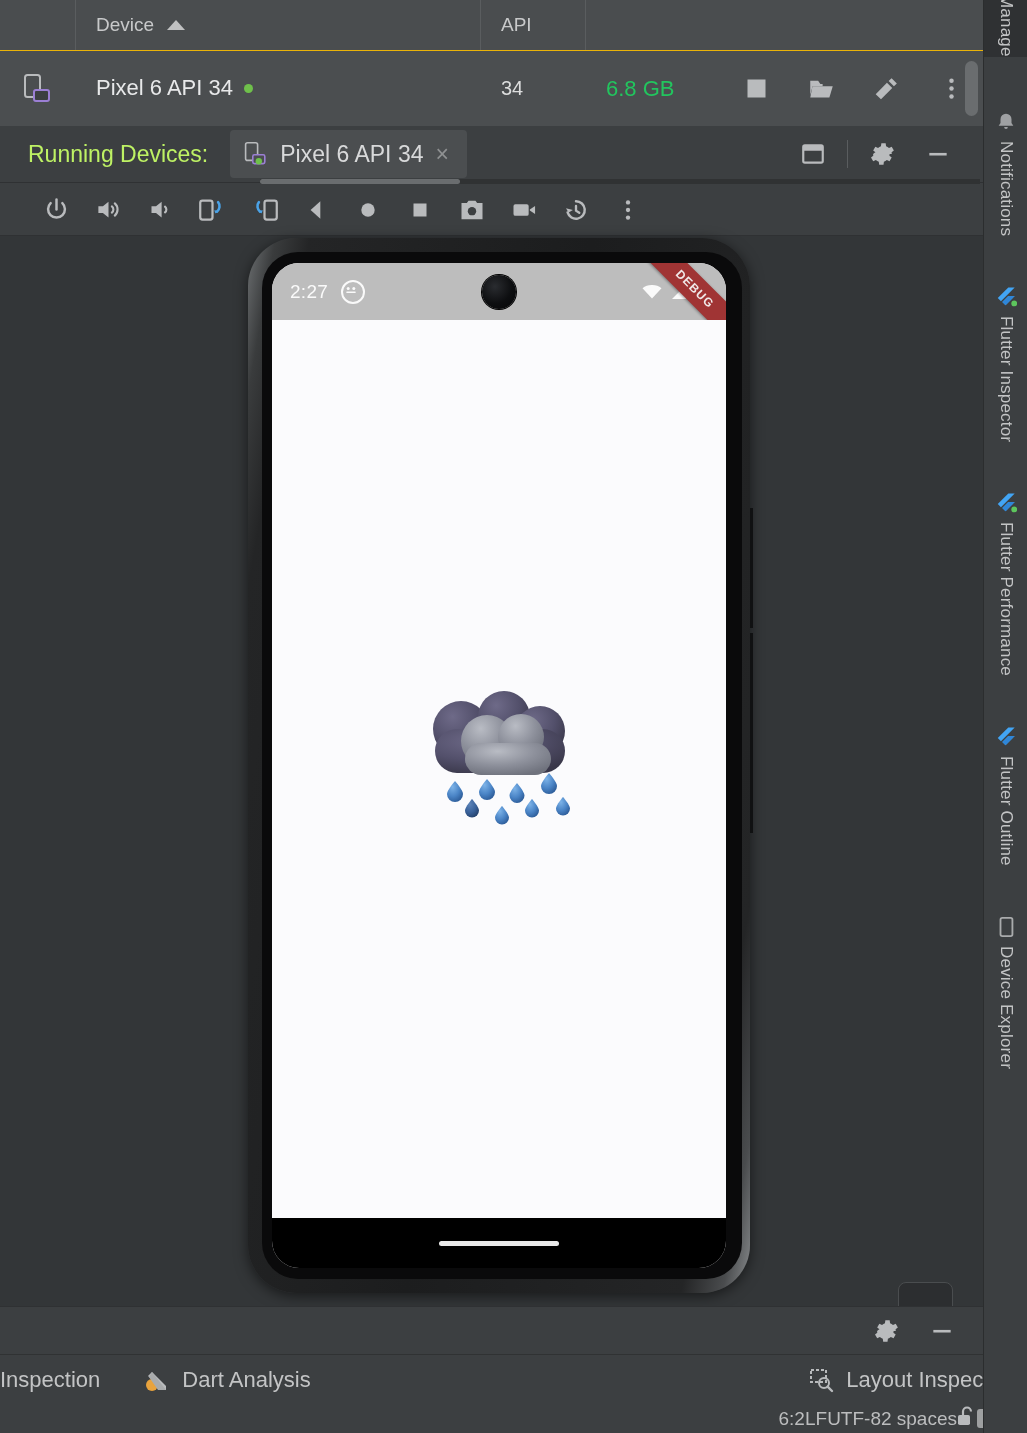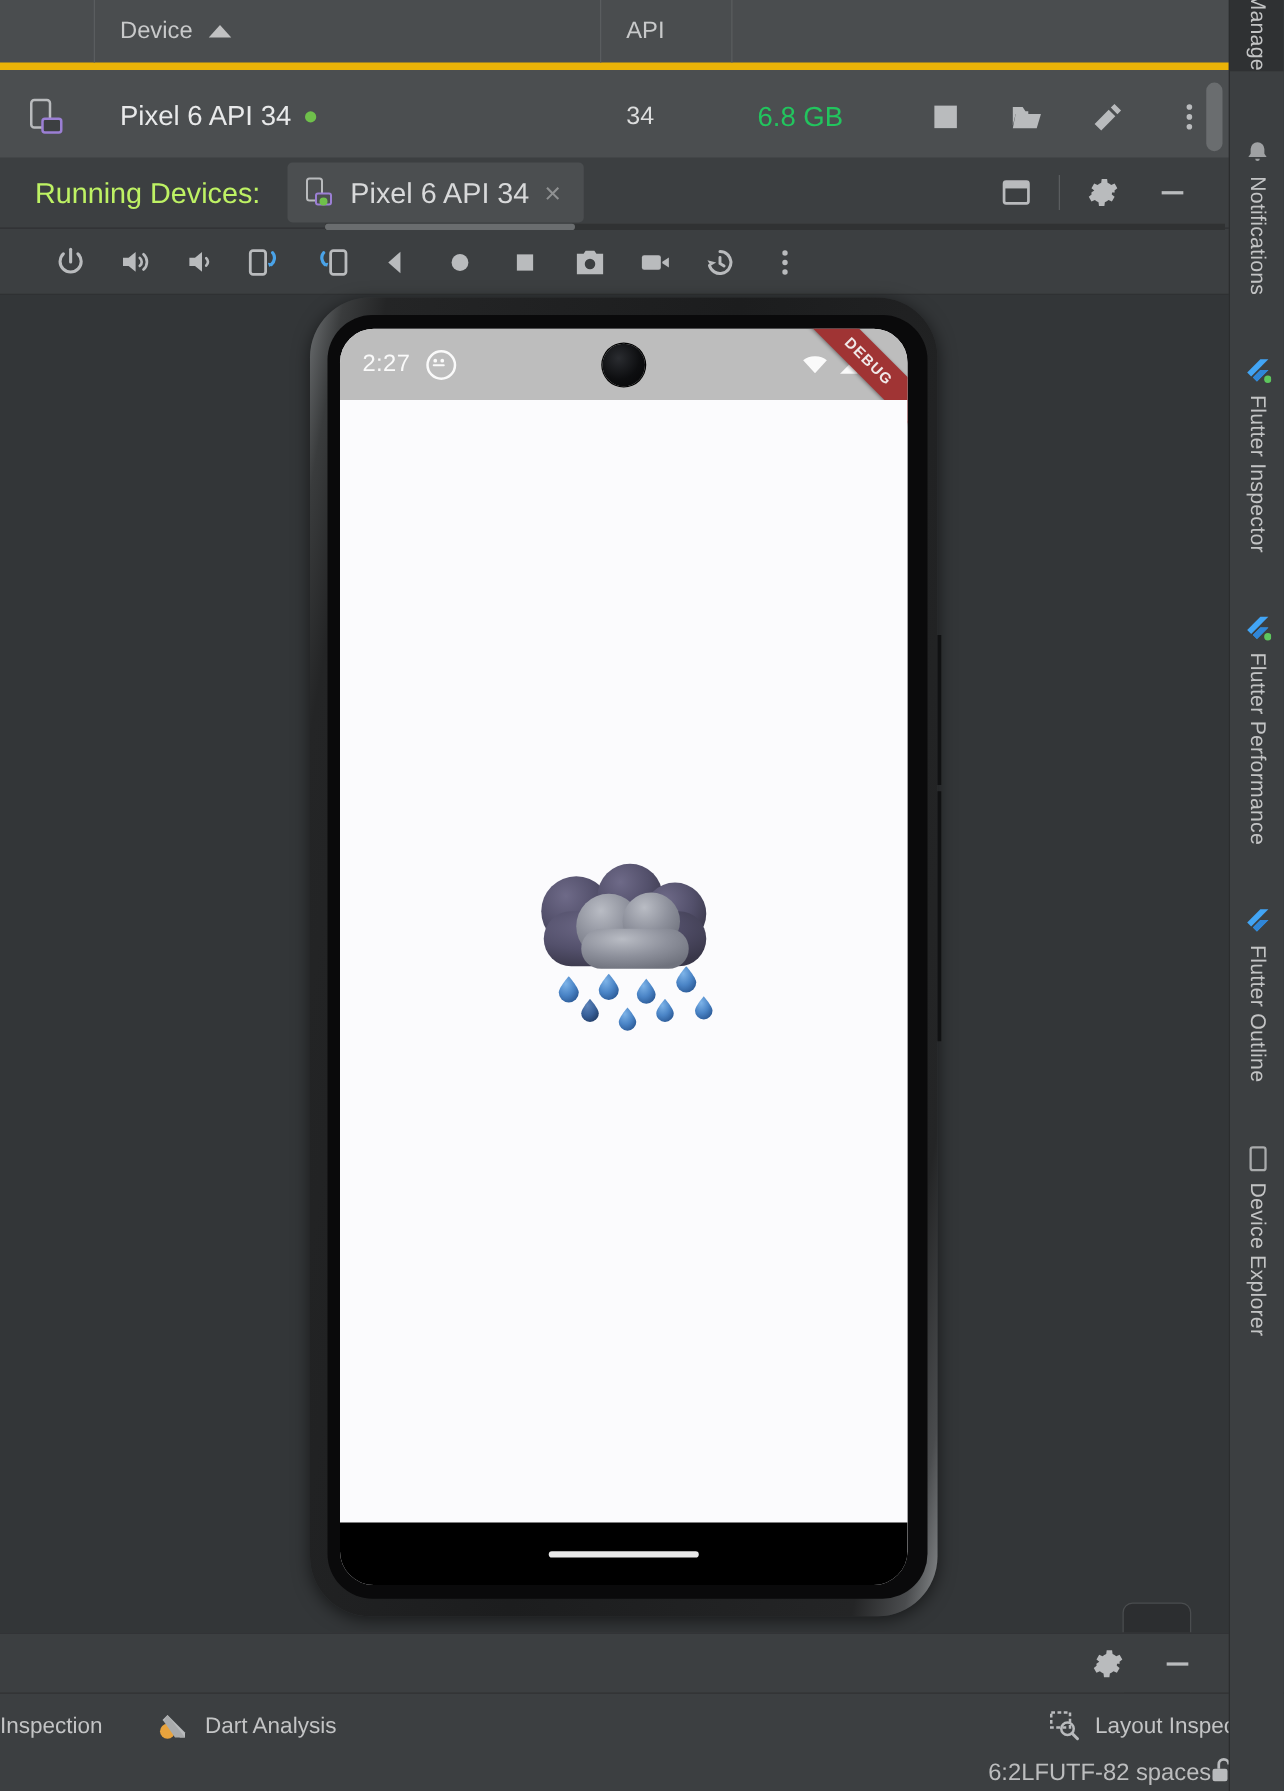--- a/index.html
+++ b/index.html
@@ -29,21 +29,21 @@
   .stripe-item{
     display:flex;flex-direction:column;align-items:center;
     gap:8px;padding:14px 0 0 0;width:43px;
   }
   .stripe-icon{width:22px;height:22px;display:block;}
 
   
   .dev-table{position:absolute;left:0;top:0;width:984px;}
   .dev-head{
     height:50px;background:#4a4d4f;display:flex;align-items:center;
-    border-bottom:6px solid #eab308;font-size:19px;color:#c8c9ca;
+    border-bottom:1px solid #eab308;font-size:19px;color:#c8c9ca;
   }
   .dh-cell{height:50px;display:flex;align-items:center;box-sizing:border-box;}
   .dh-sep{border-right:1px solid #5a5d5f;}
   .dh-c0{width:76px;}
   .dh-c1{width:405px;padding-left:20px;gap:13px;}
   .dh-c2{width:105px;padding-left:20px;}
   .dh-c3{width:135px;padding-left:20px;}
   .dh-c4{width:263px;padding-left:20px;}
   .sort-caret{
     width:0;height:0;border-left:9px solid transparent;border-right:9px solid transparent;
@@ -171,27 +171,27 @@
   .bottom-tool{
     position:absolute;left:0;top:1306px;width:984px;height:48px;
     background:#3c3f41;display:flex;align-items:center;justify-content:flex-end;
     padding-right:14px;box-sizing:border-box;border-top:1px solid #2f3133;
   }
   .bottom-tool .btn{width:56px;height:44px;display:flex;align-items:center;justify-content:center;cursor:pointer;}
   .status-strip{
     position:absolute;left:0;top:1354px;width:1027px;height:50px;
     background:#3c3f41;display:flex;align-items:center;border-top:1px solid #303233;
   }
-  .ss-item{display:flex;align-items:center;gap:12px;font-size:18px;color:#c3c4c5;cursor:pointer;}
+  .ss-item{display:flex;align-items:center;gap:12px;font-size:22px;color:#c3c4c5;cursor:pointer;}
   .ss-left{display:flex;align-items:center;gap:44px;padding-left:0;}
   .ss-right{margin-left:auto;display:flex;align-items:center;gap:12px;padding-right:18px;}
   .footer-bar{
     position:absolute;left:0;top:1404px;width:1027px;height:29px;
     background:#3c3f41;display:flex;align-items:center;justify-content:flex-end;
-    padding-right:16px;box-sizing:border-box;font-size:19px;color:#bcbdbe;
+    padding-right:28px;box-sizing:border-box;font-size:19px;color:#bcbdbe;
   }
   .footer-bar span{cursor:default;}
   .warn-box{
     width:22px;height:19px;border-radius:3px;background:#9ea0a1;
     display:flex;align-items:center;justify-content:center;
     color:#3c3f41;font-size:14px;font-weight:bold;
   }
   .sep-v{width:1px;height:1433px;background:#2b2d2e;position:absolute;left:984px;top:0;}
 </style>
 </head>

